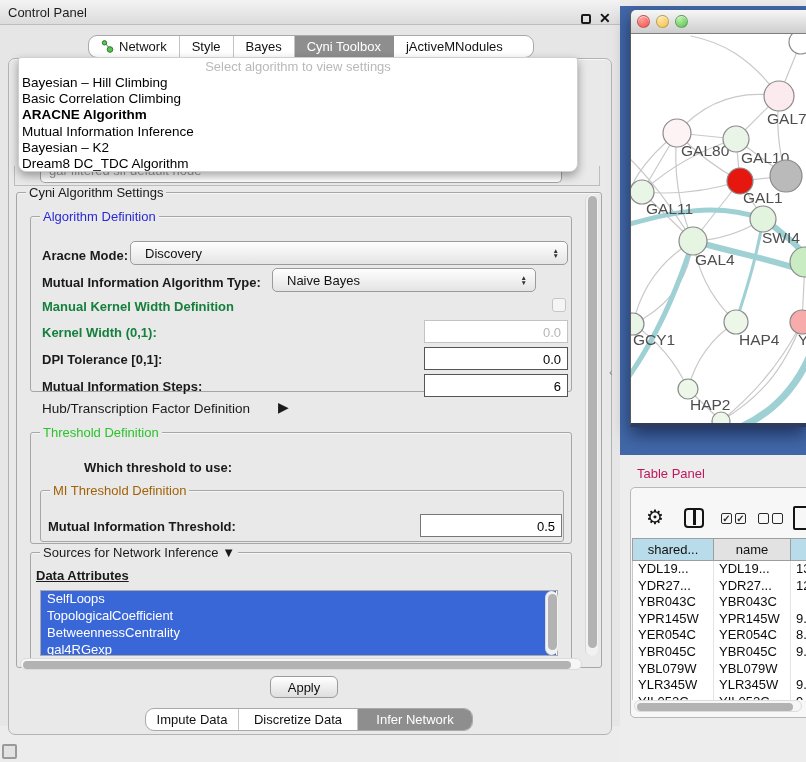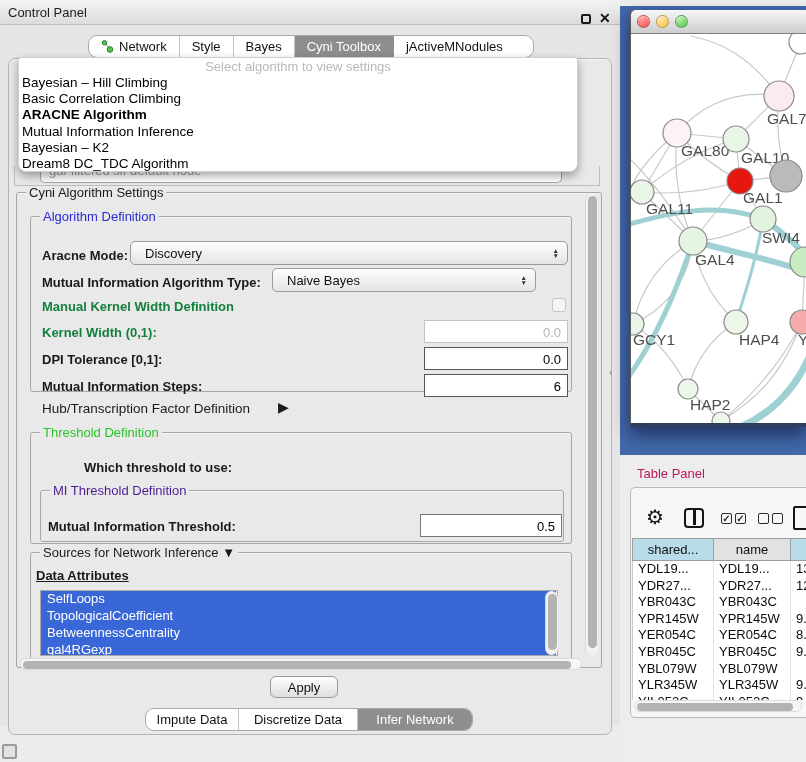--- a/index.html
+++ b/index.html
@@ -215,21 +215,21 @@
   <div class="field" style="left:424px; top:374px; width:144px; border-color:#555;">6</div>
 
   <span class="lbl" style="left:42px; top:401px; font-size:13.5px;">Hub/Transcription Factor Definition</span>
   <span class="lbl" style="left:278px; top:399px; font-size:14px;">▶</span>
 
   <div class="grp" style="left:30px; top:432px; width:542px; height:112px;">
     <span class="grp-legend" style="color:#2bc32b;">Threshold Definition</span>
   </div>
   <span class="lbl b" style="left:84px; top:460px;">Which threshold to use:</span>
   <div class="grp" style="left:40px; top:490px; width:524px; height:52px;">
-    <span class="grp-legend" style="color:#4c1d95;">MI Threshold Definition</span>
+    <span class="grp-legend" style="color:#a16207;">MI Threshold Definition</span>
   </div>
   <span class="lbl b" style="left:48px; top:519px;">Mutual Information Threshold:</span>
   <div class="field" style="left:420px; top:514px; width:142px; border-color:#777;">0.5</div>
 
   <div class="grp" style="left:30px; top:552px; width:542px; height:112px;">
     <span class="grp-legend">Sources for Network Inference ▼</span>
   </div>
   <span class="lbl b" style="left:36px; top:568px;text-decoration:underline;">Data Attributes</span>
   <div class="abs attr-list">
     <div id="attr-items">

